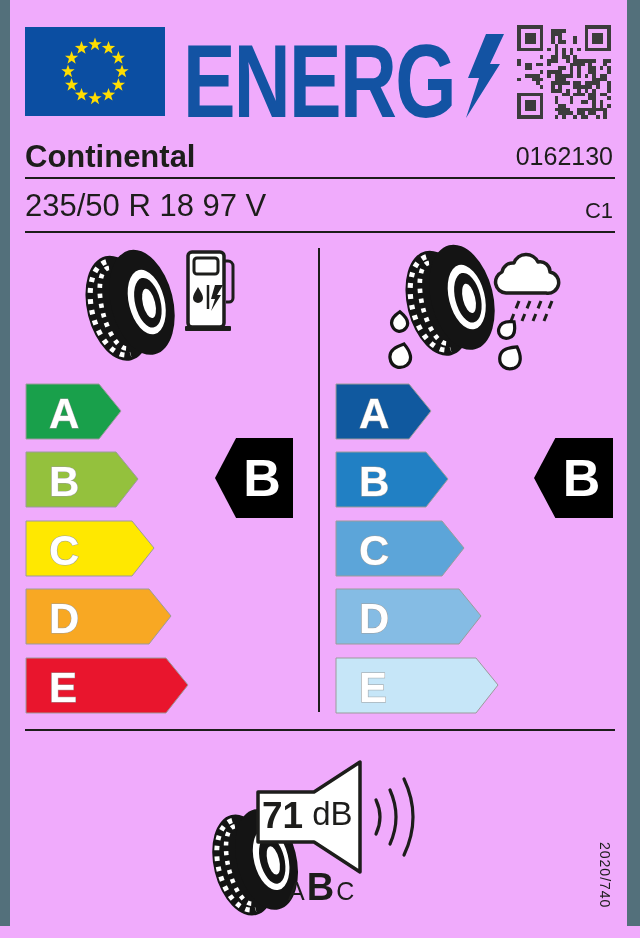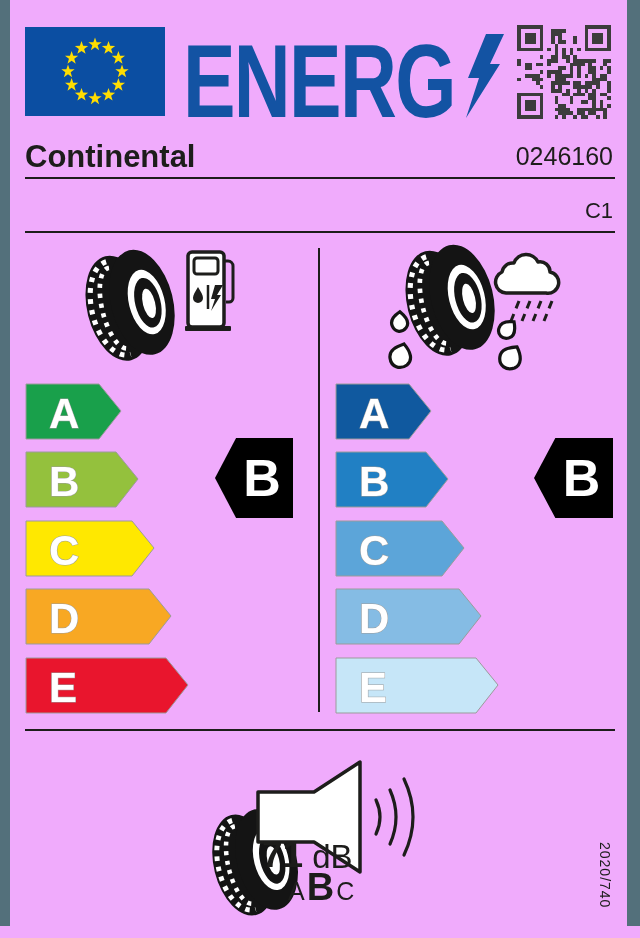--- a/index.html
+++ b/index.html
@@ -45,21 +45,21 @@
     position:absolute;top:438px;height:80px;background:#000;
     clip-path:polygon(0 50%,27% 0,100% 0,100% 100%,27% 100%);
     display:flex;align-items:center;justify-content:center;
   }
   .ind-fuel{left:215px;width:78px;}
   .ind-wet{left:534px;width:79px;}
   .indicator span{color:#fff;font-size:52px;font-weight:bold;padding-left:16px;line-height:1;}
 
   
   .speaker{position:absolute;left:252px;top:750px;width:190px;height:135px;}
-  .db-box{position:absolute;left:262px;top:795px;display:flex;align-items:flex-end;margin-top:39px;}
+  .db-box{position:absolute;left:262px;top:795px;display:flex;align-items:flex-start;}
   .db-val{font-size:37px;font-weight:bold;}
   .db-unit{font-size:33px;margin-left:9px;}
   .abc{position:absolute;left:288px;top:866px;display:flex;align-items:baseline;gap:2px;}
   .abc .s{font-size:25px;}
   .abc .b{font-size:38px;font-weight:bold;}
 
   .regulation{
     position:absolute;left:613px;top:842px;font-size:14px;letter-spacing:1px;
     transform:rotate(90deg);transform-origin:0 0;white-space:nowrap;
   }
@@ -294,22 +294,23 @@
         <rect x="12" y="24" width="1" height="1" fill="#3c3c3c"></rect>
         <rect x="15" y="24" width="1" height="1" fill="#3c3c3c"></rect>
         <rect x="17" y="24" width="1" height="1" fill="#3c3c3c"></rect>
         <rect x="18" y="24" width="1" height="1" fill="#3c3c3c"></rect>
         <rect x="21" y="24" width="1" height="1" fill="#3c3c3c"></rect>
         <rect x="23" y="24" width="1" height="1" fill="#3c3c3c"></rect>
       </g>
   </svg>
 
   <div class="brand-name">Continental</div>
-  <div class="label-id">0246160</div>
+  <div class="label-id">0162130</div>
   <div class="hline hr1"></div>
+  <div class="tyre-size">235/50 R 18 97 V</div>
   <div class="tyre-class">C1</div>
   <div class="hline hr2"></div>
 
   <svg class="tyre-svg t-fuel" viewBox="0 0 100 124">
    <g transform="rotate(-14 50 62)">
      <clipPath id="lhalf">
           <rect x="0" y="0" width="37" height="124"></rect>
         </clipPath>
      <ellipse cx="36" cy="62" rx="33" ry="57" fill="#141414"></ellipse>
      <ellipse cx="62" cy="62" rx="33" ry="57" fill="#141414"></ellipse>

